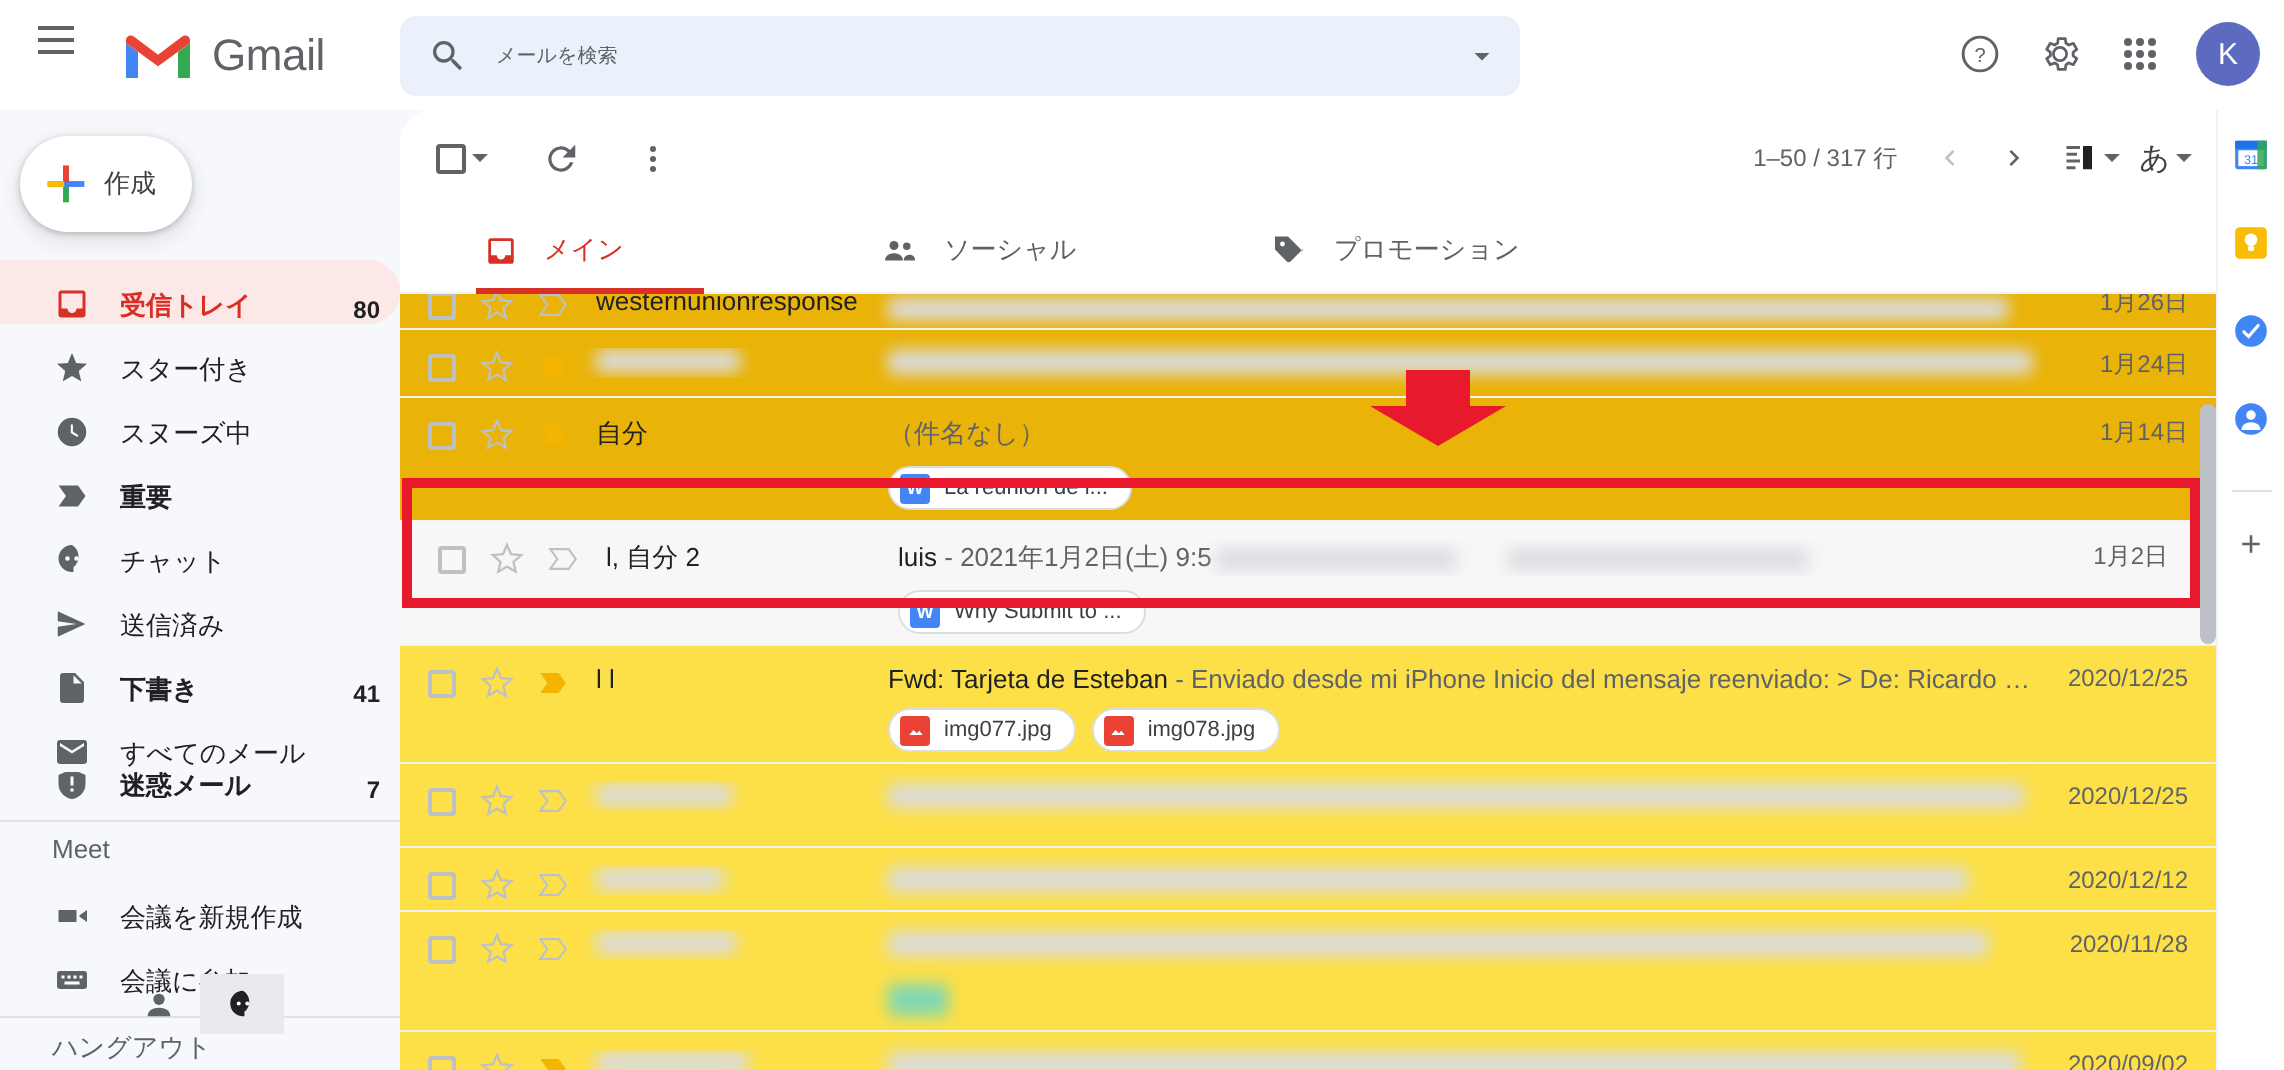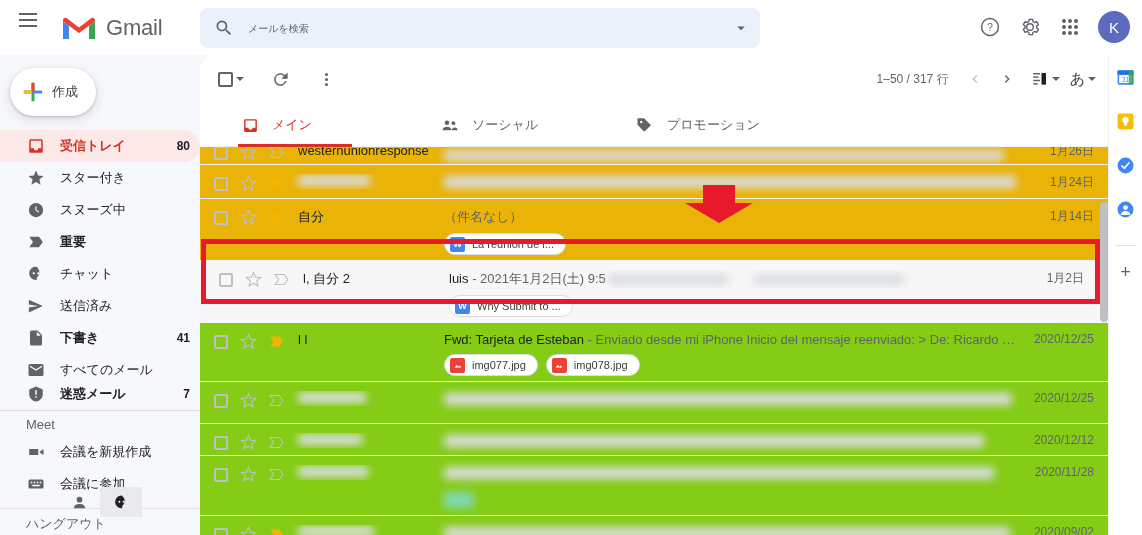--- a/index.html
+++ b/index.html
@@ -65,21 +65,21 @@
   .compose {
     margin: 13px 0 0 10px; width: 86px; height: 48px;
     background: #fff; border-radius: 24px;
     box-shadow: 0 1px 3px rgba(60,64,67,.3), 0 4px 8px 3px rgba(60,64,67,.08);
     display: flex; align-items: center; cursor: pointer;
   }
   .compose-plus { width: 22px; height: 22px; margin-left: 12px; position: relative; }
   .compose-label { font-size: 13px; color: #3c4043; margin-left: 8px; }
   .nav-list { margin-top: 14px; }
   .nav-item {
-    height: 32px; display: flex; align-items: center;
+    height: 32px; display: flex; align-items: flex-end;
     padding-left: 26px; border-radius: 0 16px 16px 0;
     cursor: pointer; color: #202124; font-size: 13px;
     padding-right: 10px;
   }
   .nav-item.active { background: #fce8e6; color: #d93025; font-weight: bold; }
   .nav-item .nav-ico { width: 20px; height: 20px; display:flex; align-items:center; justify-content:center; margin-right: 14px; }
   .nav-item .nav-label { flex: 1; white-space: nowrap; overflow: hidden; }
   .nav-item .nav-count { font-size: 12px; color: #202124; font-weight: bold; }
   .nav-item.bold .nav-label { font-weight: bold; }
   .sb-divider { height: 1px; background: #e0e0e0; margin: 8px 0 6px 0; }
@@ -118,21 +118,21 @@
   .tab.active { color: #d93025; }
   .tab.active::after {
     content: ""; position: absolute; bottom: 0; left: -2px; right: -40px; height: 3px; background: #d93025;
   }
 
   
   .rows { position: relative; }
   .row {
     display: flex; align-items: flex-start;
     border-bottom: 1px solid #f1f3f4;
-    background: #84cc16; cursor: pointer; position: relative;
+    background: #fde047; cursor: pointer; position: relative;
     padding-top: 9px;
   }
   .row.read { background: #eab308; }
   .row-ctl { display: flex; align-items: center; padding-left: 14px; padding-top: 1px; }
   .ck { width: 14px; height: 14px; border: 2px solid #bdc1c6; border-radius: 2px; margin-right: 12px; }
   .star { width: 18px; height: 18px; margin-right: 10px; }
   .imp { width: 18px; height: 18px; margin-right: 6px; }
   .sender { width: 152px; font-size: 13px; color: #202124; padding-left: 6px;
             white-space: nowrap; overflow: hidden; }
   .subject-col { flex: 1; padding-right: 10px; min-width: 0; }

